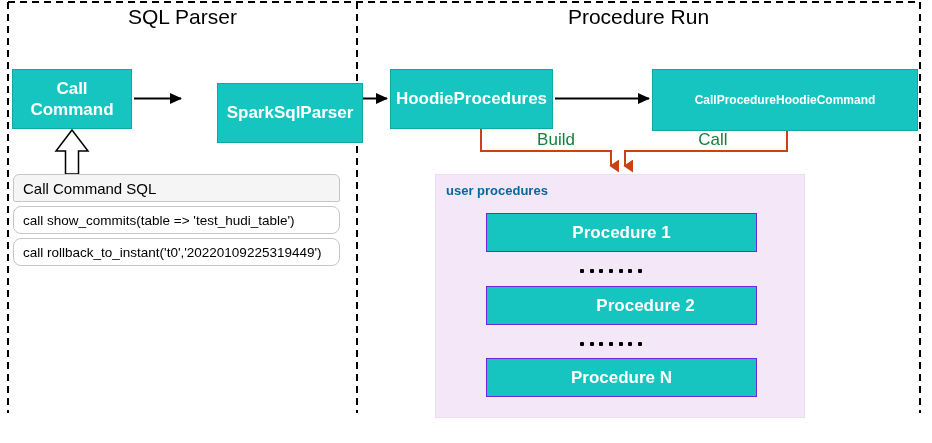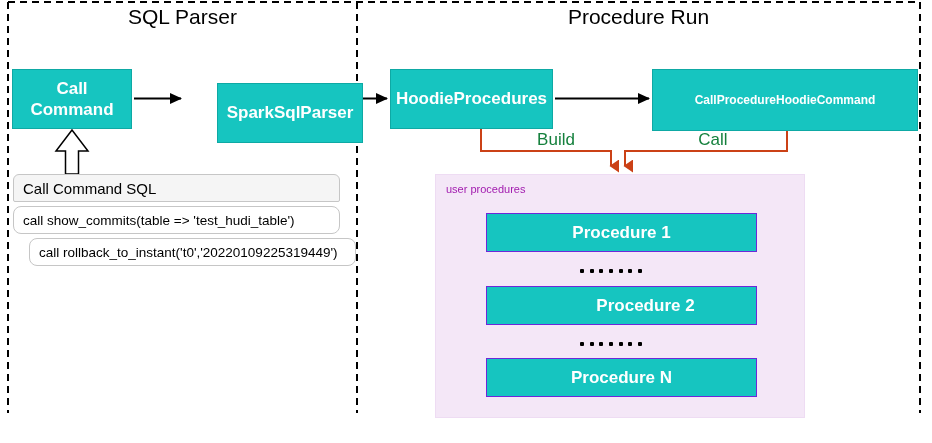--- a/index.html
+++ b/index.html
@@ -29,21 +29,21 @@
   }
   .sql-row{height:28px;font-size:13.5px;color:#000;border-radius:8px;white-space:nowrap;}
   .edge-label{
     position:absolute;width:70px;text-align:center;font-size:17px;color:#15803d;background:transparent;
   }
   .user-panel{
     position:absolute;left:435px;top:174px;width:370px;height:244px;
     background:#f4e7f7;border:1px solid #eedcf3;box-sizing:border-box;
   }
   .user-panel-label{
-    position:absolute;left:10px;top:8px;font-size:11px;color:#a21caf;
+    position:absolute;left:10px;top:8px;font-size:13px;color:#0369a1;font-weight:bold;
   }
   .proc{
     position:absolute;left:50px;width:271px;height:39px;background:#16c5c0;
     border:1px solid #6d28d9;display:flex;align-items:center;justify-content:center;
     color:#fff;font-size:17px;font-weight:600;box-sizing:border-box;
   }
   .dots{
     position:absolute;left:144px;width:62px;height:5px;
     display:flex;justify-content:space-between;align-items:center;
   }
@@ -88,21 +88,21 @@
   <div class="section-title" style="left:8px;width:349px;">SQL Parser</div>
   <div class="section-title" style="left:357px;width:563px;">Procedure Run</div>
 
   <div class="node wrap" style="left:12px;top:69px;width:120px;height:60px;">Call Command</div>
   <div class="node" style="left:184px;top:83px;width:146px;height:60px;margin-left:33px;">SparkSqlParser</div>
   <div class="node" style="left:390px;top:69px;width:163px;height:60px;">HoodieProcedures</div>
   <div class="node" style="left:652px;top:69px;width:266px;height:62px;font-size:12px;">CallProcedureHoodieCommand</div>
 
   <div class="sql-card-part sql-card-header" style="top:174px;">Call Command SQL</div>
   <div class="sql-card-part sql-row" style="top:206px;">call show_commits(table =&gt; 'test_hudi_table')</div>
-  <div class="sql-card-part sql-row" style="top:238px;margin-left:16px;">call rollback_to_instant('t0','20220109225319449')</div>
+  <div class="sql-card-part sql-row" style="top:238px;">call rollback_to_instant('t0','20220109225319449')</div>
 
   <div class="edge-label" style="left:521px;top:130px;">Build</div>
   <div class="edge-label" style="left:678px;top:130px;">Call</div>
 
   <div class="user-panel">
     <div class="user-panel-label">user procedures</div>
 
     <div class="proc" style="top:38px;">Procedure 1</div>
 
     <div class="dots" style="top:93px;">

